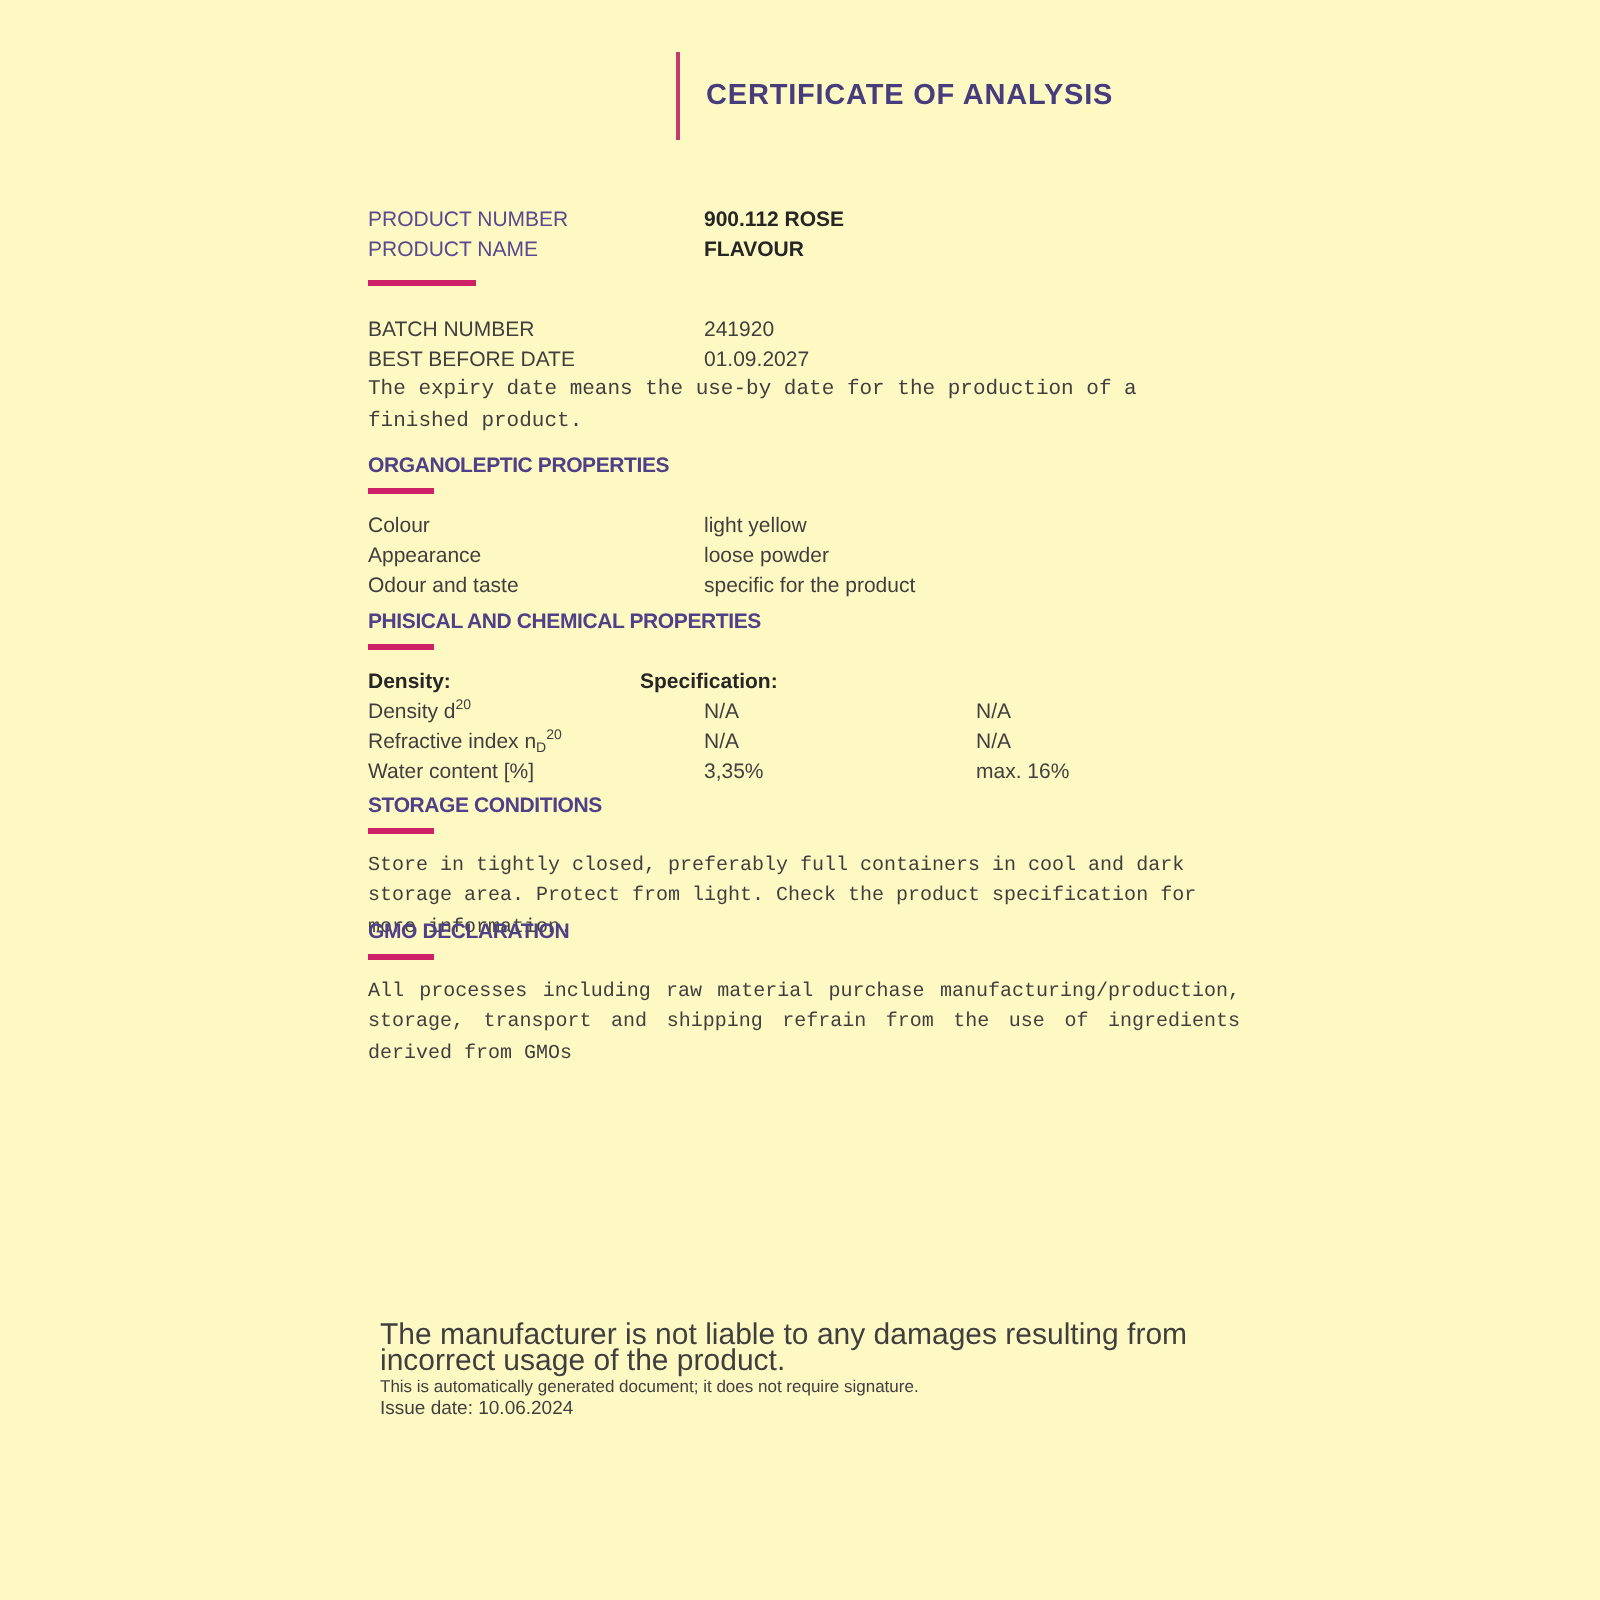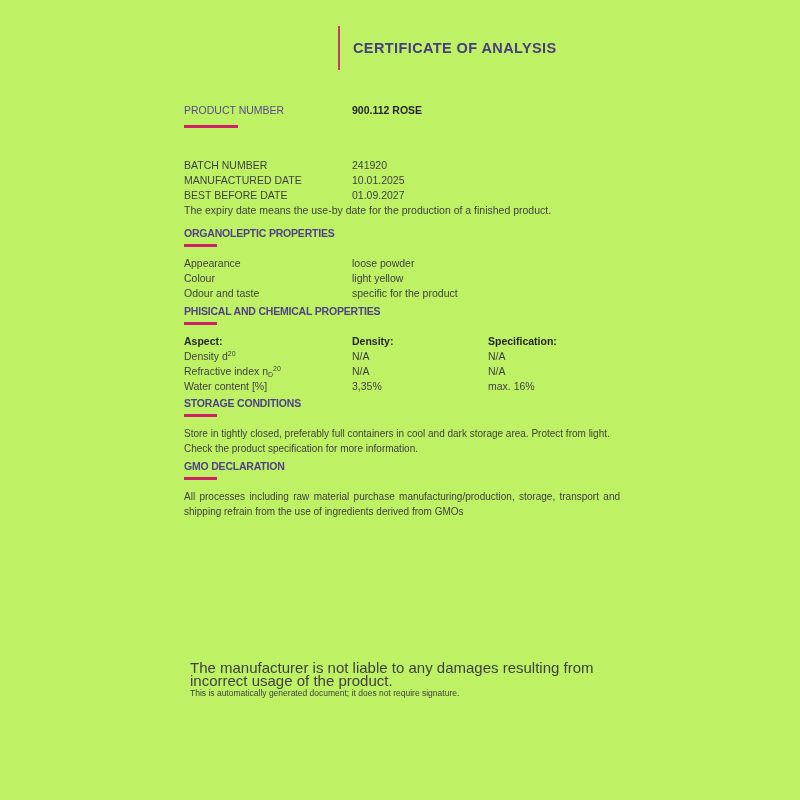--- a/index.html
+++ b/index.html
@@ -5,21 +5,21 @@
   * { margin: 0; padding: 0; box-sizing: border-box; }
   html, body { background: #ffffff; }
   body {
     width: 800px; height: 800px;
     font-family: "Liberation Sans", sans-serif;
     position: relative;
     color: #3f3f3f;
   }
   .page {
     position: absolute; inset: 0;
-    background: #bef264;
+    background: #fef9c3;
     overflow: hidden;
   }
 
   
   .title-block {
     position: absolute; top: 26px; left: 338px;
     display: flex; align-items: center;
   }
   .title-rule {
     width: 2px; height: 44px;
@@ -53,20 +53,21 @@
   }
   .pink-underline {
     width: 33px; height: 2.5px;
     background: #ce2168;
     margin-top: 4px; margin-bottom: 9px;
   }
 
   .note-text, .body-text {
     font-size: 10px; line-height: 15.5px;
     color: #3f3f3f;
+    font-family: Liberation Mono, monospace;
   }
   .justified { text-align: justify; }
 
   
   .pc-table .trow { display: flex; line-height: 15.3px; font-size: 10.5px; }
   .pc-table .c1 { width: 168px; flex: 0 0 168px; }
   .pc-table .c2 { width: 136px; flex: 0 0 136px; }
   .pc-table .c3 { flex: 1; }
   .pc-table .thead { font-weight: 700; color: #262626; }
   sup, sub { font-size: 7px; line-height: 0; }
@@ -90,61 +91,60 @@
   <header class="title-block">
     <div class="title-rule"></div>
     <h1 class="doc-title">CERTIFICATE OF ANALYSIS</h1>
   </header>
 
   <section class="block" style="top:103px">
     <div class="row">
       <span class="lbl purple-label">PRODUCT NUMBER</span>
       <span class="val strong-val">900.112 ROSE</span>
     </div>
+    <div class="row">
+      <span class="lbl purple-label">PRODUCT NAME</span>
+      <span class="val strong-val">FLAVOUR</span>
+    </div>
     <div class="pink-line-long"></div>
   </section>
 
   <section class="block" style="top:158px">
     <div class="row">
       <span class="lbl">BATCH NUMBER</span>
       <span class="val">241920</span>
-    </div>
-    <div class="row">
-      <span class="lbl">MANUFACTURED DATE</span>
-      <span class="val">10.01.2025</span>
     </div>
     <div class="row">
       <span class="lbl">BEST BEFORE DATE</span>
       <span class="val">01.09.2027</span>
     </div>
     <p class="note-text" style="font-size:10.5px">The expiry date means the use-by date for the production of a finished product.</p>
   </section>
 
   <section class="block" style="top:227px">
     <h2 class="section-heading">ORGANOLEPTIC PROPERTIES</h2>
     <div class="pink-underline"></div>
     <div class="row">
+      <span class="lbl">Colour</span>
+      <span class="val">light yellow</span>
+    </div>
+    <div class="row">
       <span class="lbl">Appearance</span>
       <span class="val">loose powder</span>
-    </div>
-    <div class="row">
-      <span class="lbl">Colour</span>
-      <span class="val">light yellow</span>
     </div>
     <div class="row">
       <span class="lbl">Odour and taste</span>
       <span class="val">specific for the product</span>
     </div>
   </section>
 
   <section class="block pc-table" style="top:305px">
     <h2 class="section-heading">PHISICAL AND CHEMICAL PROPERTIES</h2>
     <div class="pink-underline"></div>
     <div class="trow thead">
-      <span class="c1">Aspect:</span>
       <span class="c2">Density:</span>
       <span class="c3">Specification:</span>
     </div>
     <div class="trow">
       <span class="c1"><span>Density d</span><sup>20</sup></span>
       <span class="c2">N/A</span>
       <span class="c3">N/A</span>
     </div>
     <div class="trow">
       <span class="c1"><span>Refractive index n</span><sub>D</sub><sup>20</sup></span>
@@ -166,15 +166,16 @@
 
   <section class="block" style="top:460px">
     <h2 class="section-heading">GMO DECLARATION</h2>
     <div class="pink-underline"></div>
     <p class="body-text justified">All processes including raw material purchase  manufacturing/production, storage, transport and shipping refrain from the use of ingredients derived from GMOs</p>
   </section>
 
   <footer class="footer">
     <p class="f1">The manufacturer is not liable to any damages resulting from incorrect usage of the product.</p>
     <p class="f2">This is automatically generated document; it does not require signature.</p>
+    <p class="f3">Issue date: 10.06.2024</p>
   </footer>
 
 </div>
 
 </body></html>

